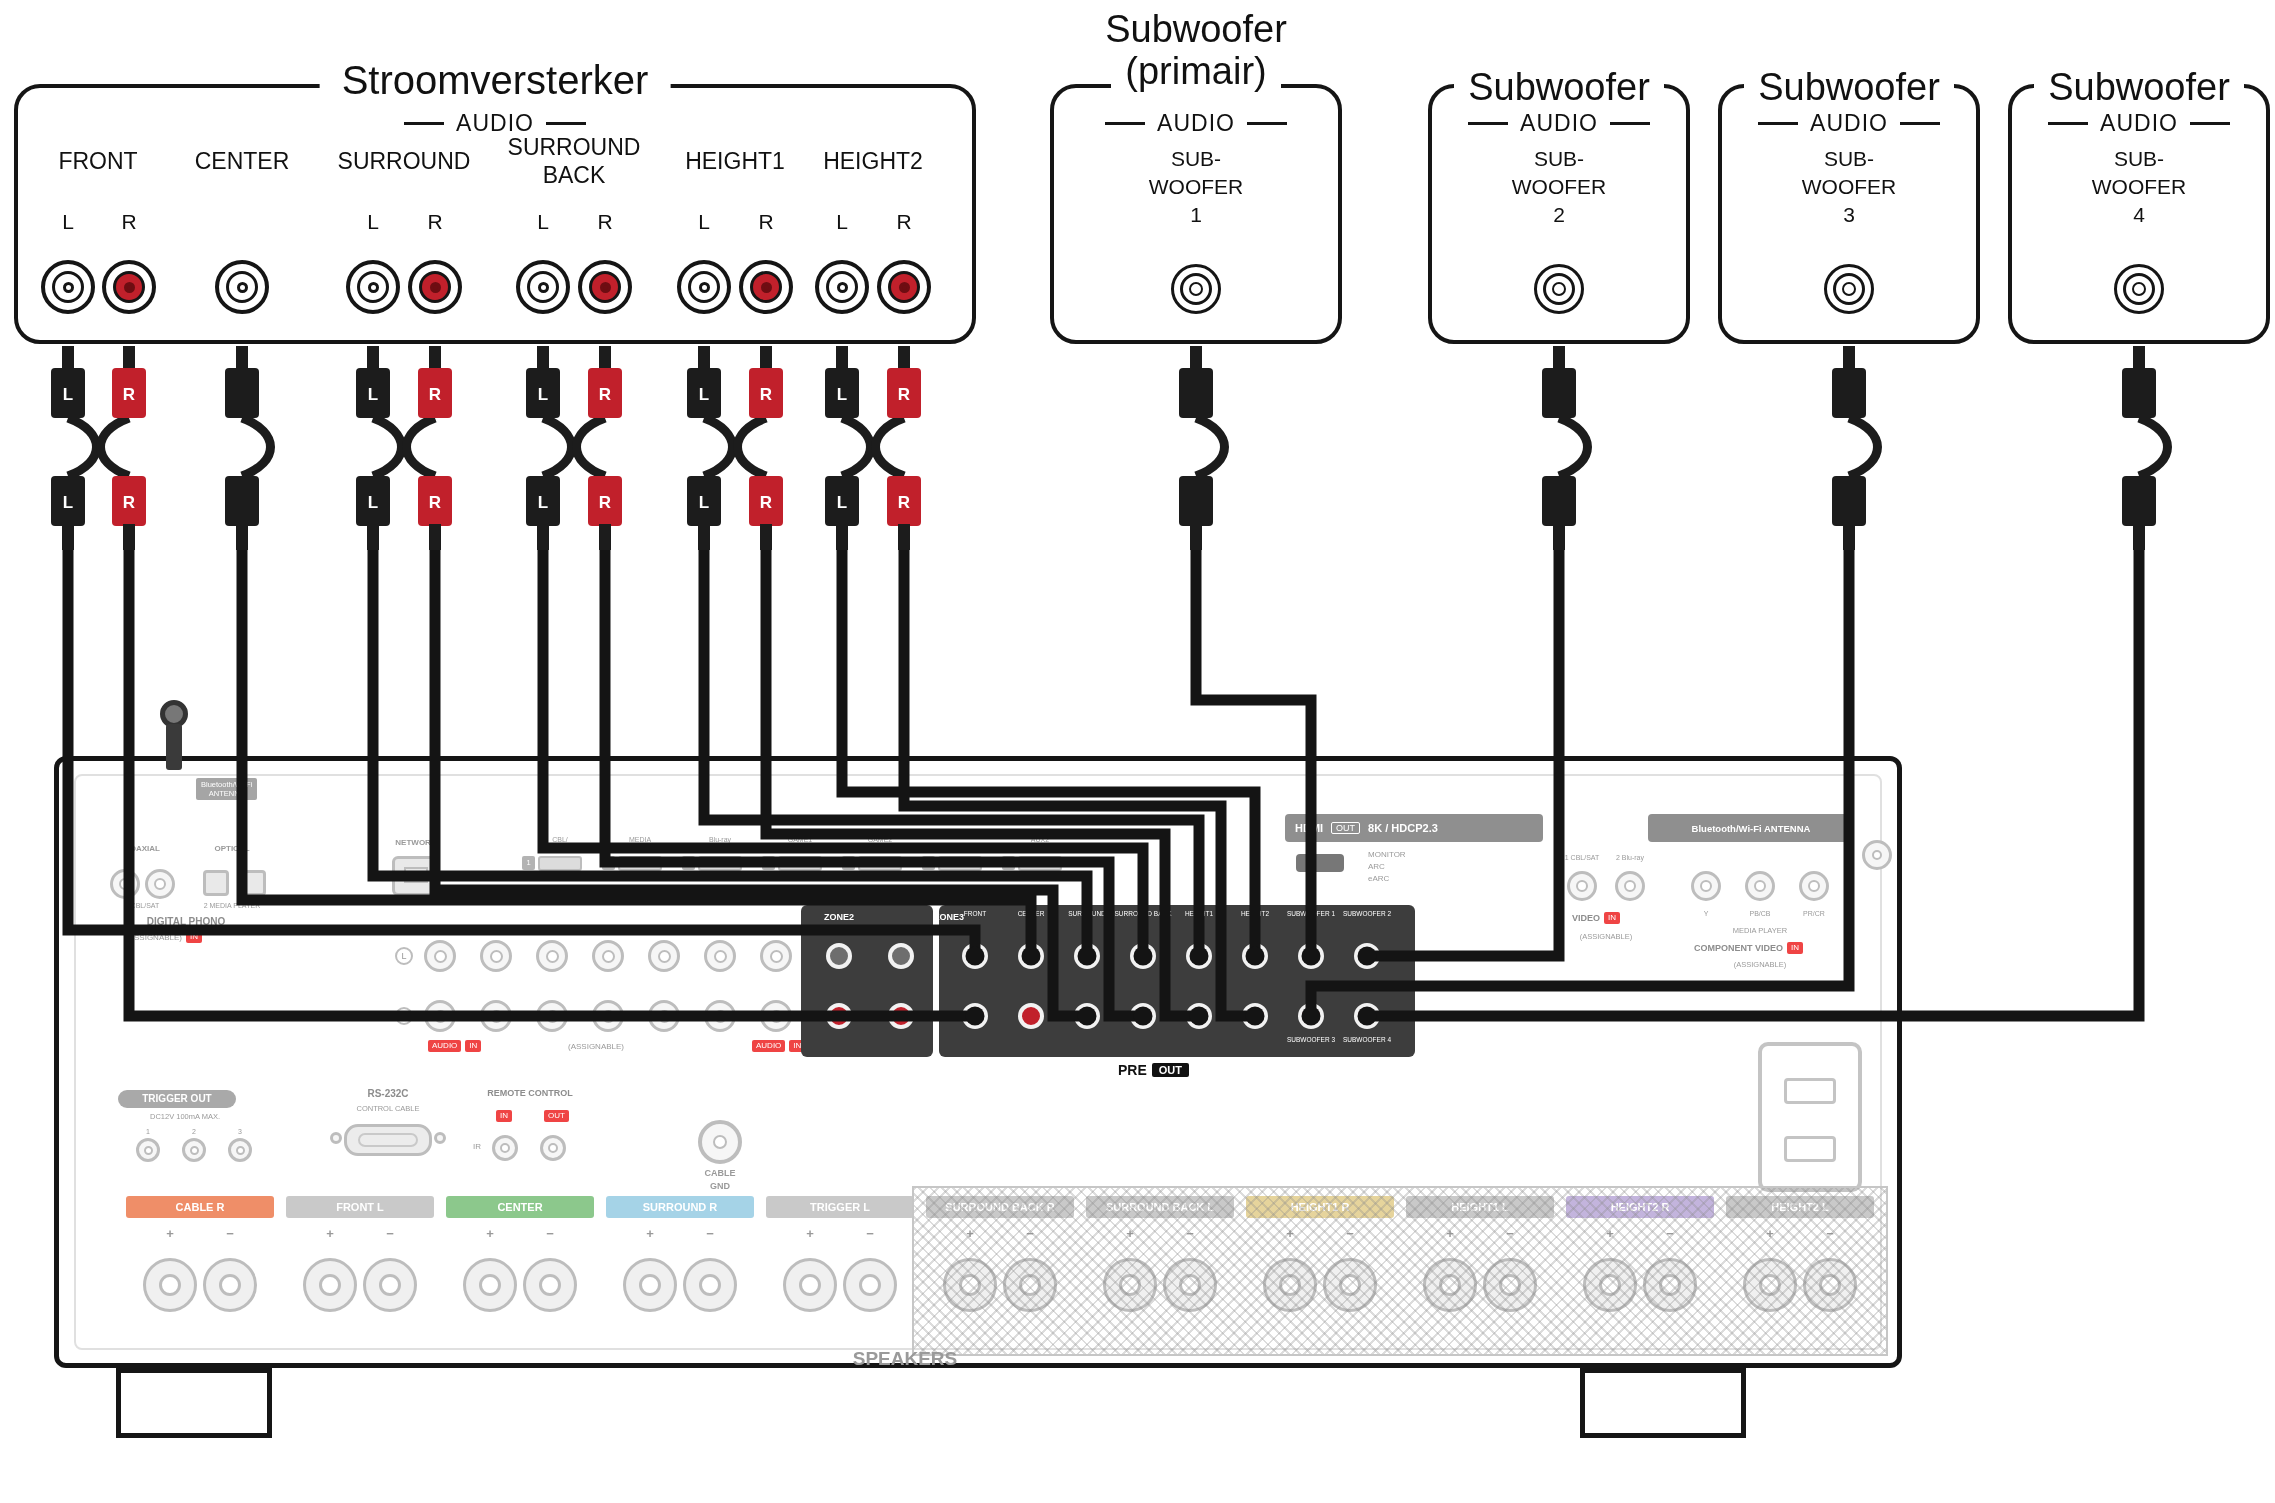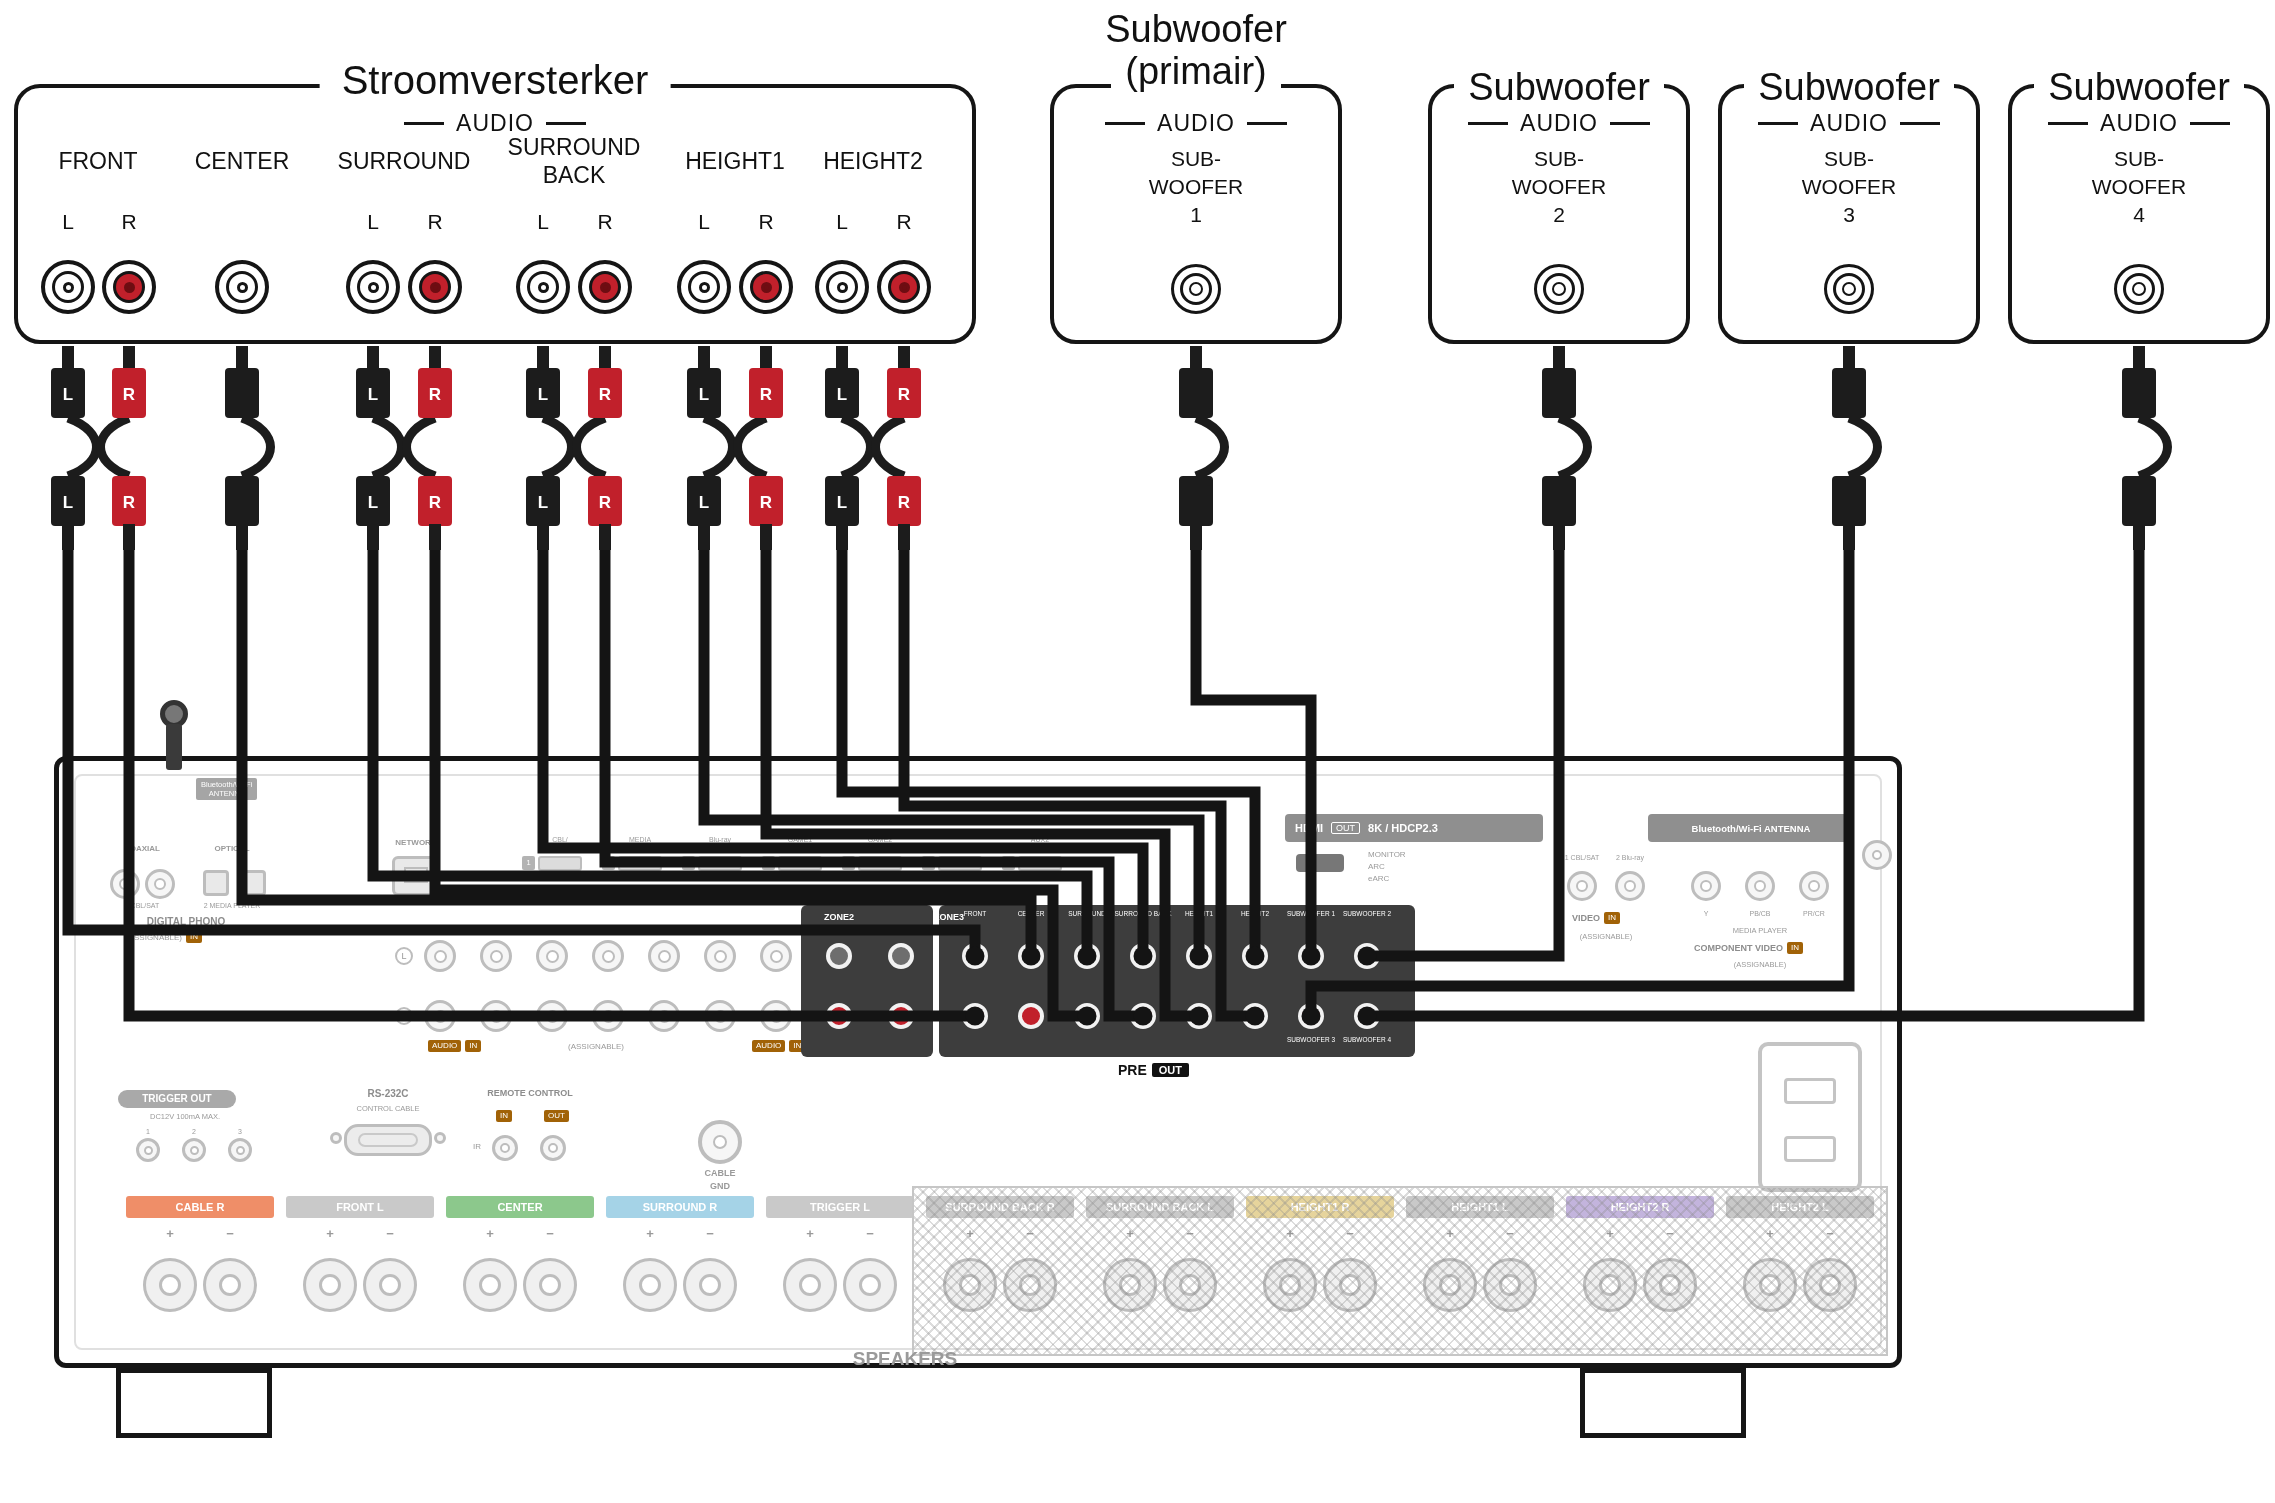--- a/index.html
+++ b/index.html
@@ -15,21 +15,21 @@
   .mid{width:32px;height:32px;border:3px solid #151515;border-radius:50%;background:#fff;display:flex;align-items:center;justify-content:center;box-sizing:border-box;}
   .dot{width:11px;height:11px;border:3px solid #151515;border-radius:50%;background:#fff;box-sizing:border-box;}
   .rca.red .mid{background:#c1202b;}
   .rca.red .dot{background:#6e0d12;border-color:#6e0d12;}
   .swj{position:absolute;left:50%;top:176px;transform:translateX(-50%);width:50px;height:50px;border:3.5px solid #151515;border-radius:50%;background:#fff;display:flex;align-items:center;justify-content:center;box-sizing:border-box;}
   .swm{width:32px;height:32px;border:3px solid #151515;border-radius:50%;display:flex;align-items:center;justify-content:center;box-sizing:border-box;}
   .swi{width:14px;height:14px;border:2.5px solid #151515;border-radius:50%;box-sizing:border-box;}
   .lab{position:absolute;transform:translateX(-50%);color:#9a9a9a;white-space:nowrap;z-index:2;}
   .labL{position:absolute;color:#9a9a9a;white-space:nowrap;z-index:2;}
   .bold{font-weight:bold;}
-  .badge{display:inline-block;background:#a16207;color:#fff;border-radius:2px;padding:1px 4px;font-size:8px;line-height:10px;}
+  .badge{display:inline-block;background:#ef4444;color:#fff;border-radius:2px;padding:1px 4px;font-size:8px;line-height:10px;}
   .row{position:absolute;display:flex;gap:4px;align-items:center;z-index:2;}
   .gjack{position:absolute;border:3px solid #bdbdbd;background:#f6f6f6;border-radius:50%;box-sizing:border-box;display:flex;align-items:center;justify-content:center;z-index:2;}
   .gin{border:2.5px solid #bdbdbd;border-radius:50%;box-sizing:border-box;background:#fff;}
   .opt{position:absolute;border:3px solid #bdbdbd;background:#e9e9e9;border-radius:4px;box-sizing:border-box;z-index:2;}
   .pj{position:absolute;width:26px;height:26px;border-radius:50%;background:#6e6e6e;border:4px solid #f2f2f2;box-sizing:border-box;z-index:3;}
   .pj.red{background:#c1202b;}
   .post{position:absolute;width:54px;height:54px;border:3.5px solid #bdbdbd;border-radius:50%;background:#f0f0f0;display:flex;align-items:center;justify-content:center;box-sizing:border-box;z-index:2;}
   .postin{width:22px;height:22px;border:3px solid #bdbdbd;border-radius:50%;box-sizing:border-box;background:#fff;}
   .hatch{position:absolute;left:912px;top:1186px;width:976px;height:170px;z-index:4;border:2px solid #c6c6c6;box-sizing:border-box;
     background:repeating-linear-gradient(45deg,rgba(140,140,140,.30) 0 2px,transparent 2px 8px),

